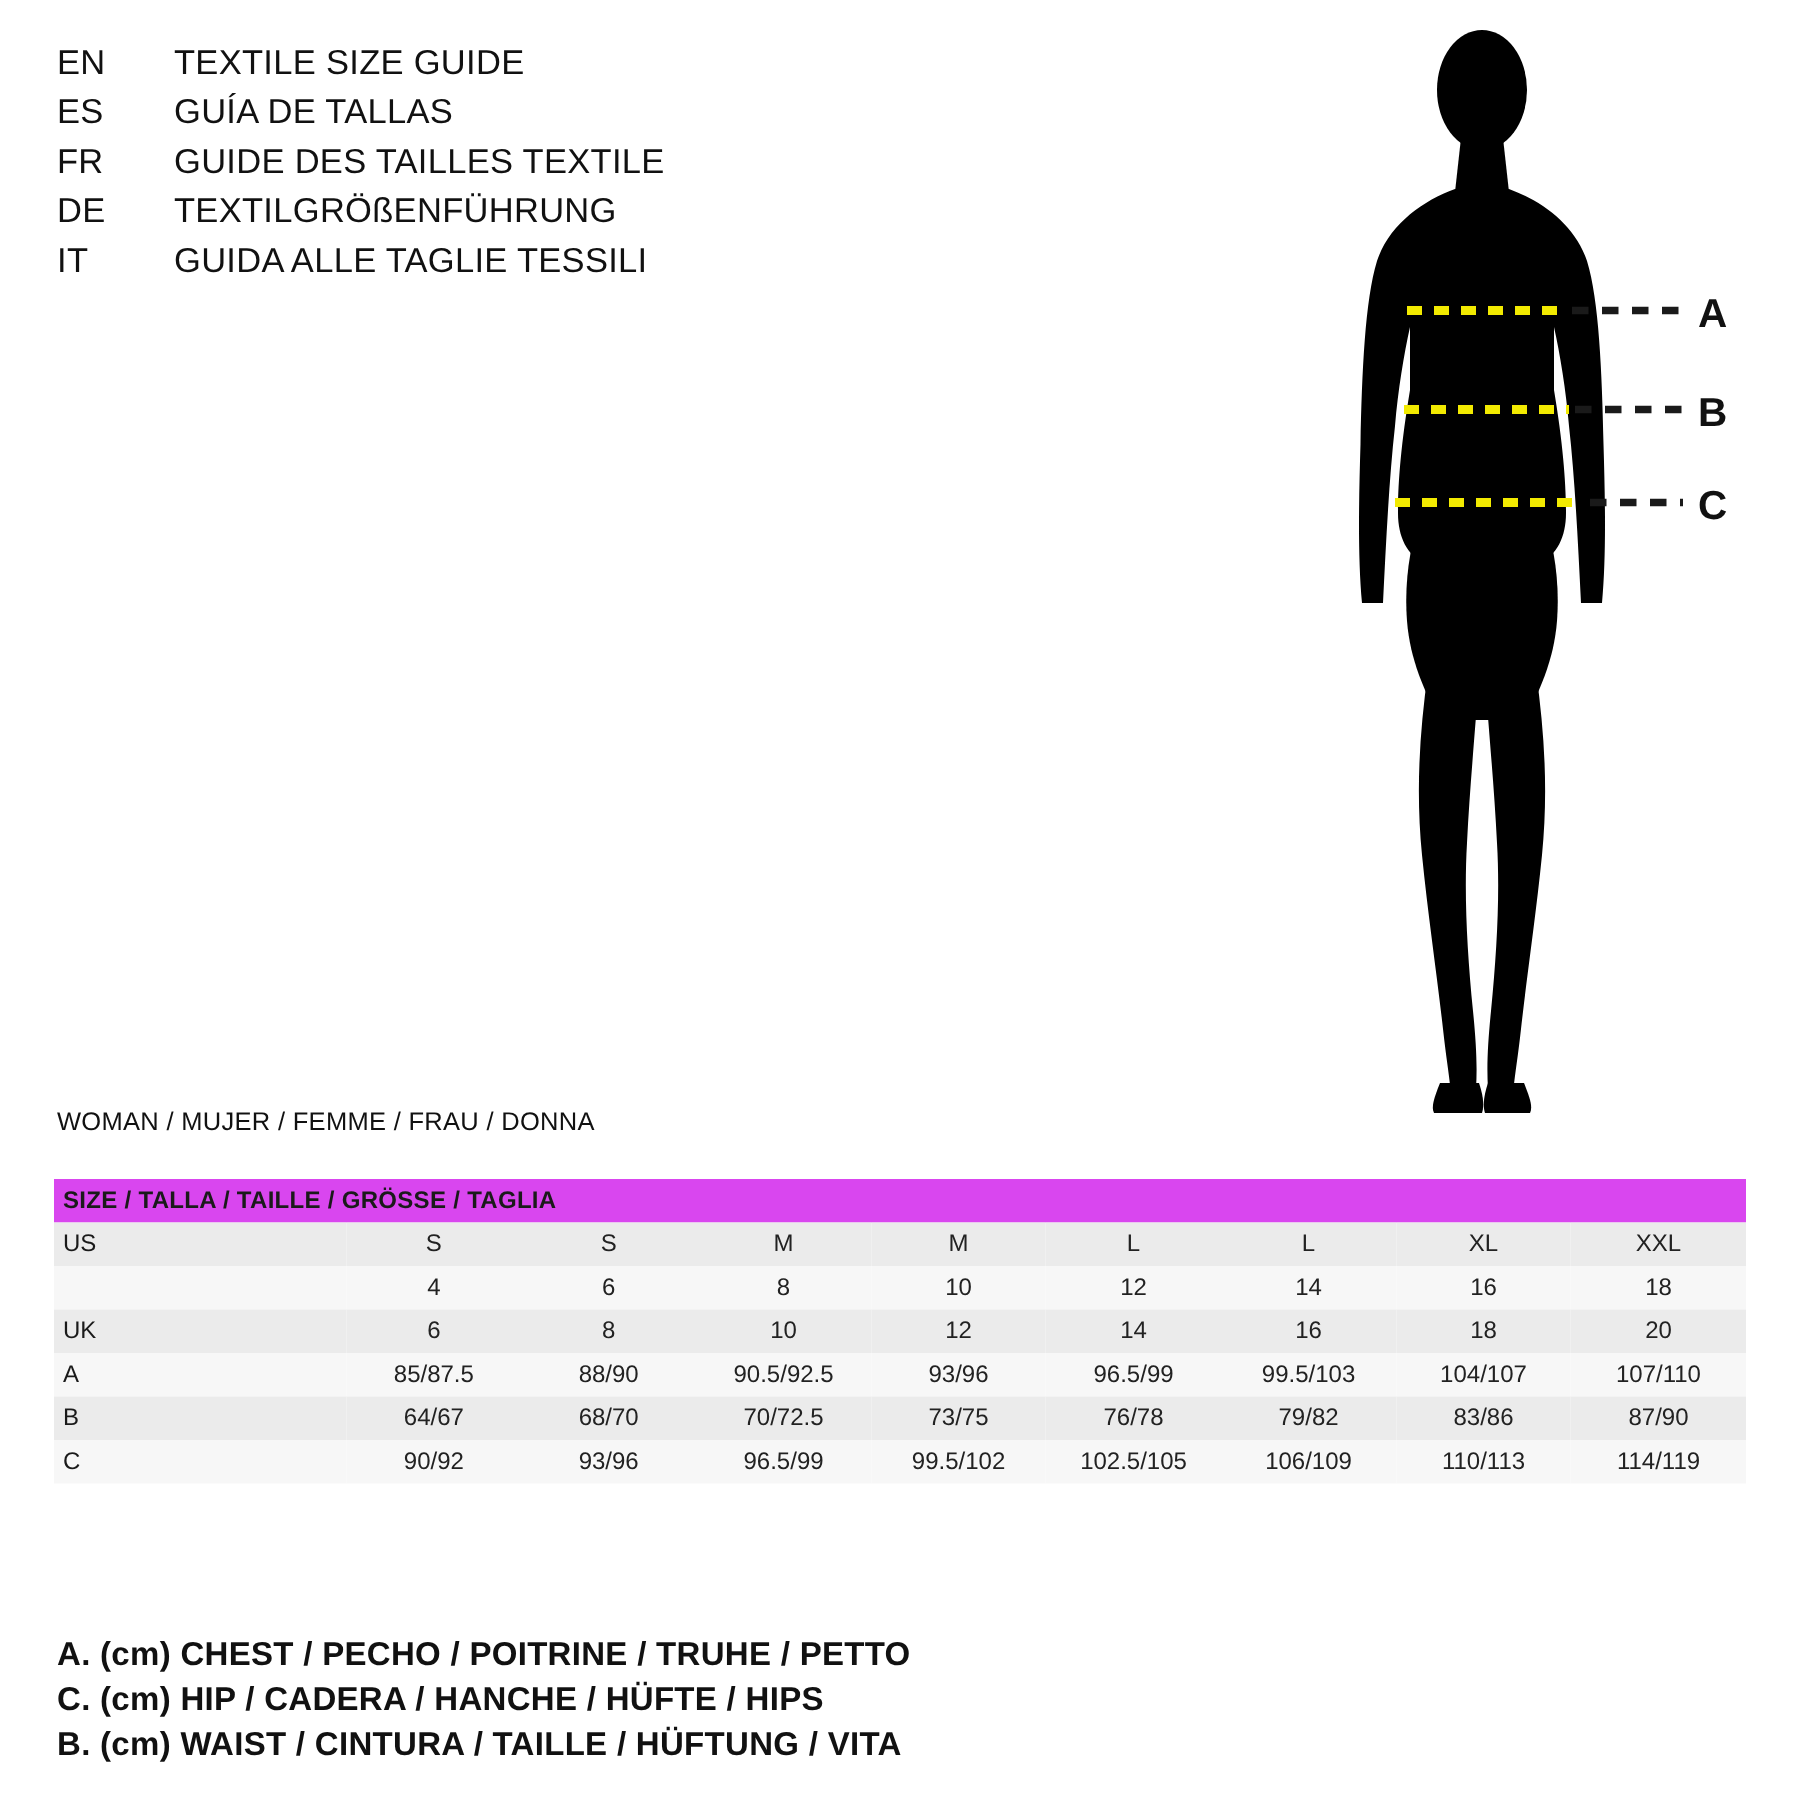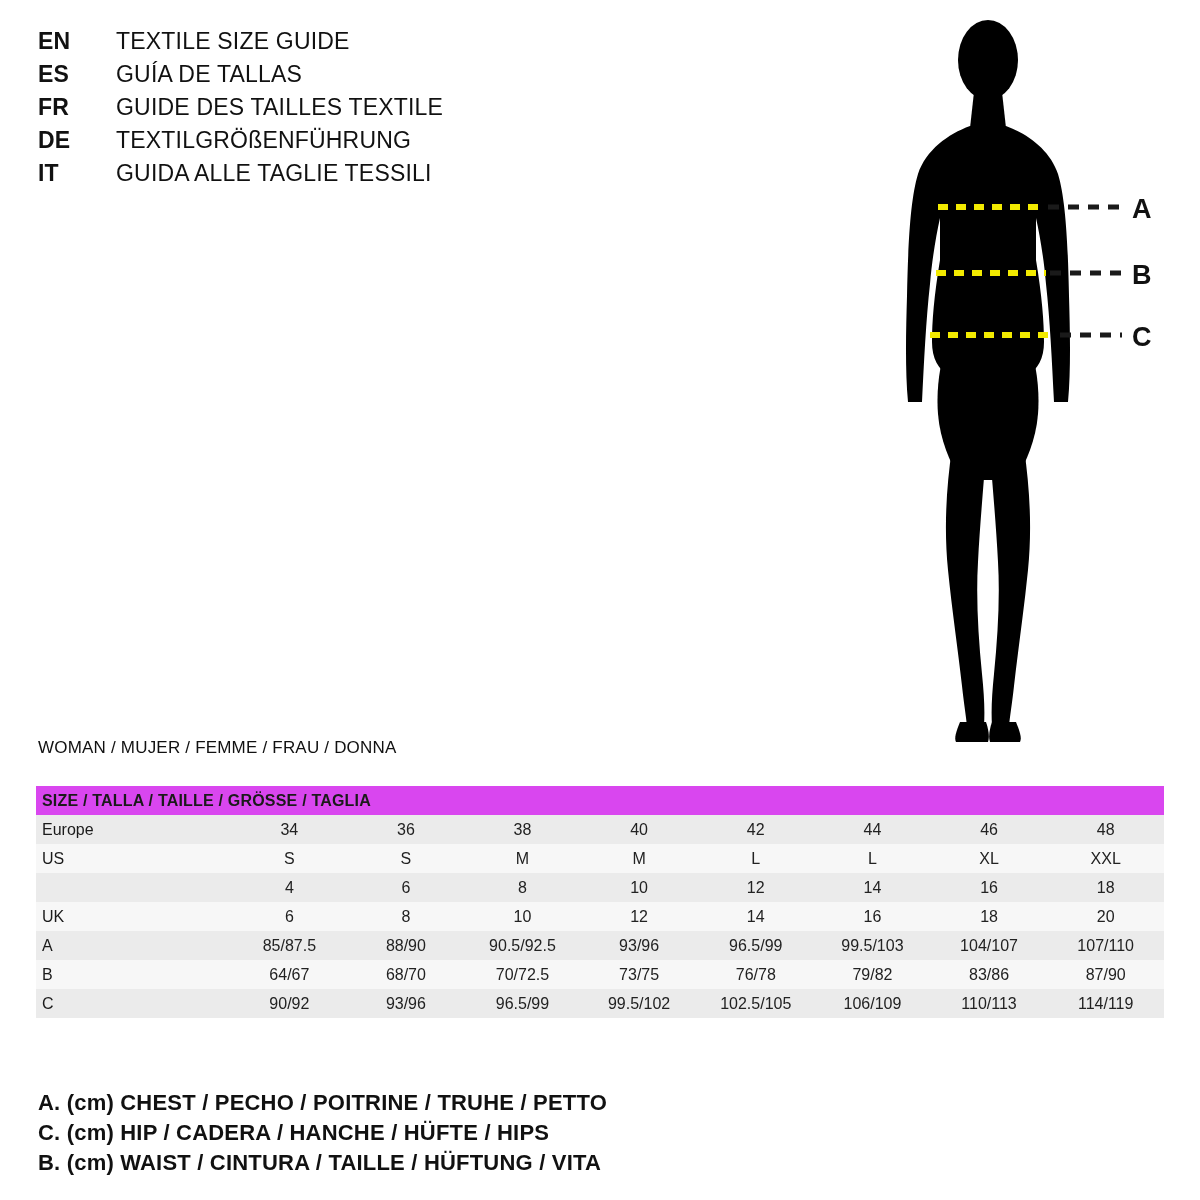--- a/index.html
+++ b/index.html
@@ -25,21 +25,21 @@
   }
   .title-row {
     display: flex;
     align-items: baseline;
     height: 33px;
   }
   .title-lang {
     width: 78px;
     flex: 0 0 78px;
     font-size: 23px;
-    font-weight: bold;
+    font-weight: normal;
     letter-spacing: 0.2px;
     color: #111;
   }
   .title-text {
     font-size: 23px;
     font-weight: normal;
     letter-spacing: 0.2px;
     color: #111;
     white-space: nowrap;
   }
@@ -227,31 +227,20 @@
 <div class="section-label">WOMAN / MUJER / FEMME / FRAU / DONNA</div>
 
 <table class="size-table">
   <thead>
     <tr class="hdr-row">
       <th colspan="9">SIZE / TALLA / TAILLE / GRÖSSE / TAGLIA</th>
     </tr>
   </thead>
   <tbody>
     <tr>
-      <td class="rowlabel">Europe</td>
-      <td class="val">34</td>
-      <td class="val">36</td>
-      <td class="val">38</td>
-      <td class="val">40</td>
-      <td class="val">42</td>
-      <td class="val">44</td>
-      <td class="val">46</td>
-      <td class="val">48</td>
-    </tr>
-    <tr>
       <td class="rowlabel">US</td>
       <td class="val">S</td>
       <td class="val">S</td>
       <td class="val">M</td>
       <td class="val">M</td>
       <td class="val">L</td>
       <td class="val">L</td>
       <td class="val">XL</td>
       <td class="val">XXL</td>
     </tr>

